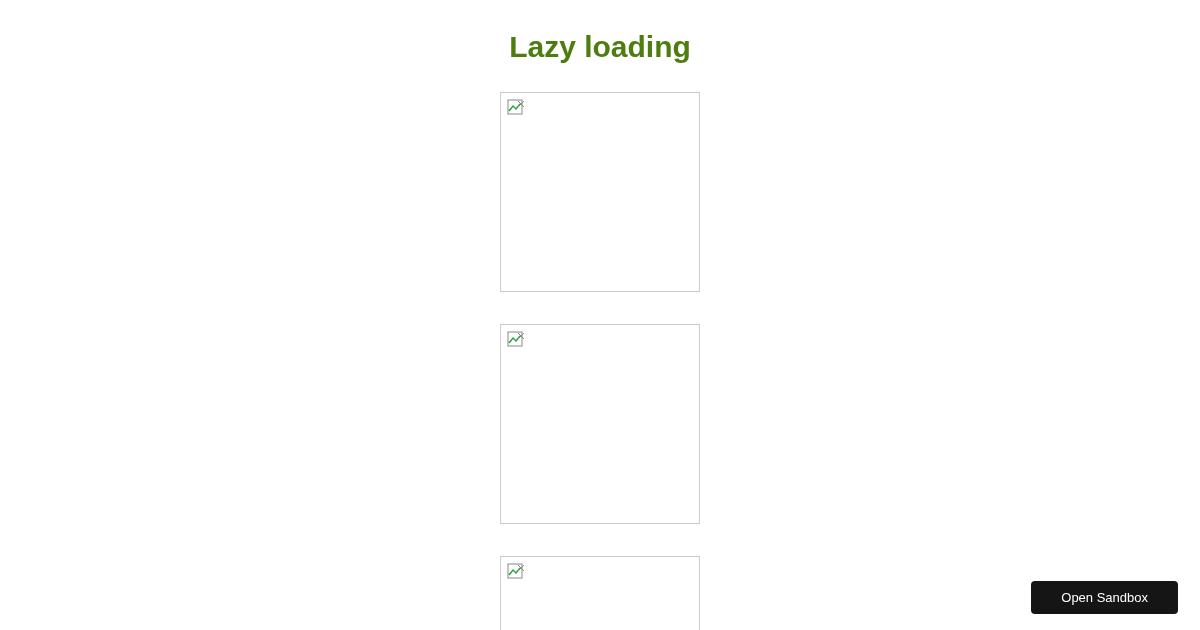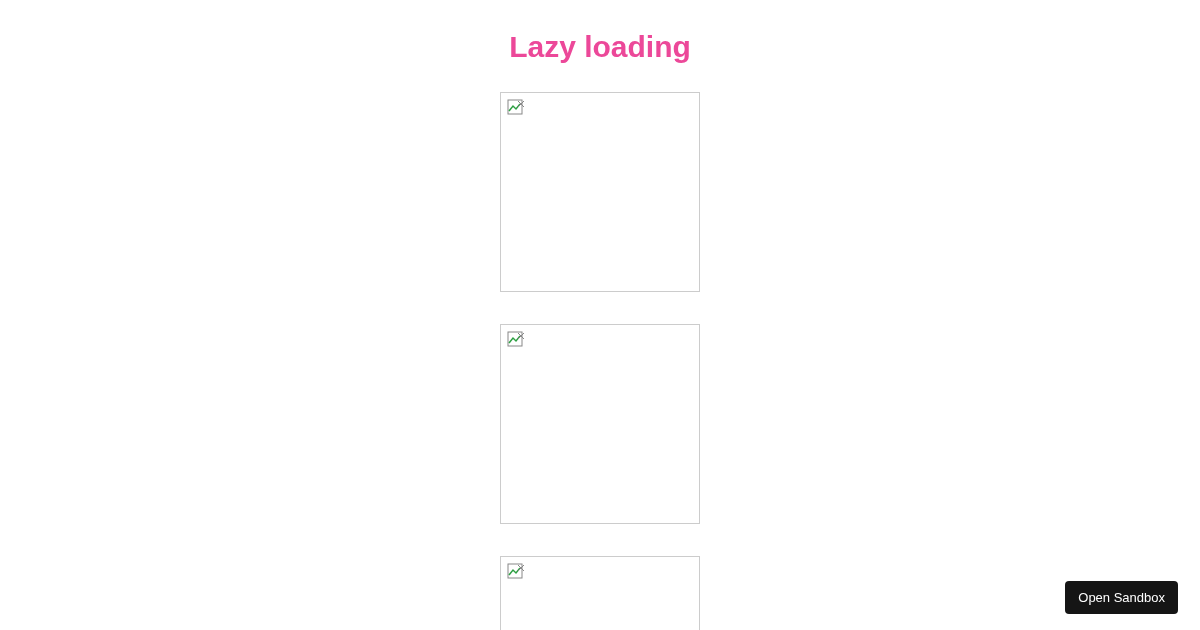--- a/index.html
+++ b/index.html
@@ -17,21 +17,21 @@
     }
     .container {
       display: flex;
       flex-direction: column;
       align-items: center;
       padding-top: 30px;
     }
     .page-title {
       font-size: 30px;
       font-weight: 700;
-      color: #ec4899;
+      color: #4d7c0f;
       margin-bottom: 28px;
     }
     .image-list {
       display: flex;
       flex-direction: column;
       gap: 32px;
       align-items: center;
     }
     .image-placeholder {
       width: 200px;
@@ -48,21 +48,21 @@
       height: 18px;
     }
     .sandbox-button {
       position: absolute;
       bottom: 16px;
       right: 22px;
       background: #151515;
       color: #ffffff;
       border: none;
       border-radius: 4px;
-      padding: 9px 13px;
+      padding: 9px 30px;
       font-size: 13px;
       font-family: inherit;
       cursor: pointer;
     }
   </style>
 </head>
 <body>
 
 <div class="container">
   <h1 class="page-title">Lazy loading</h1>

